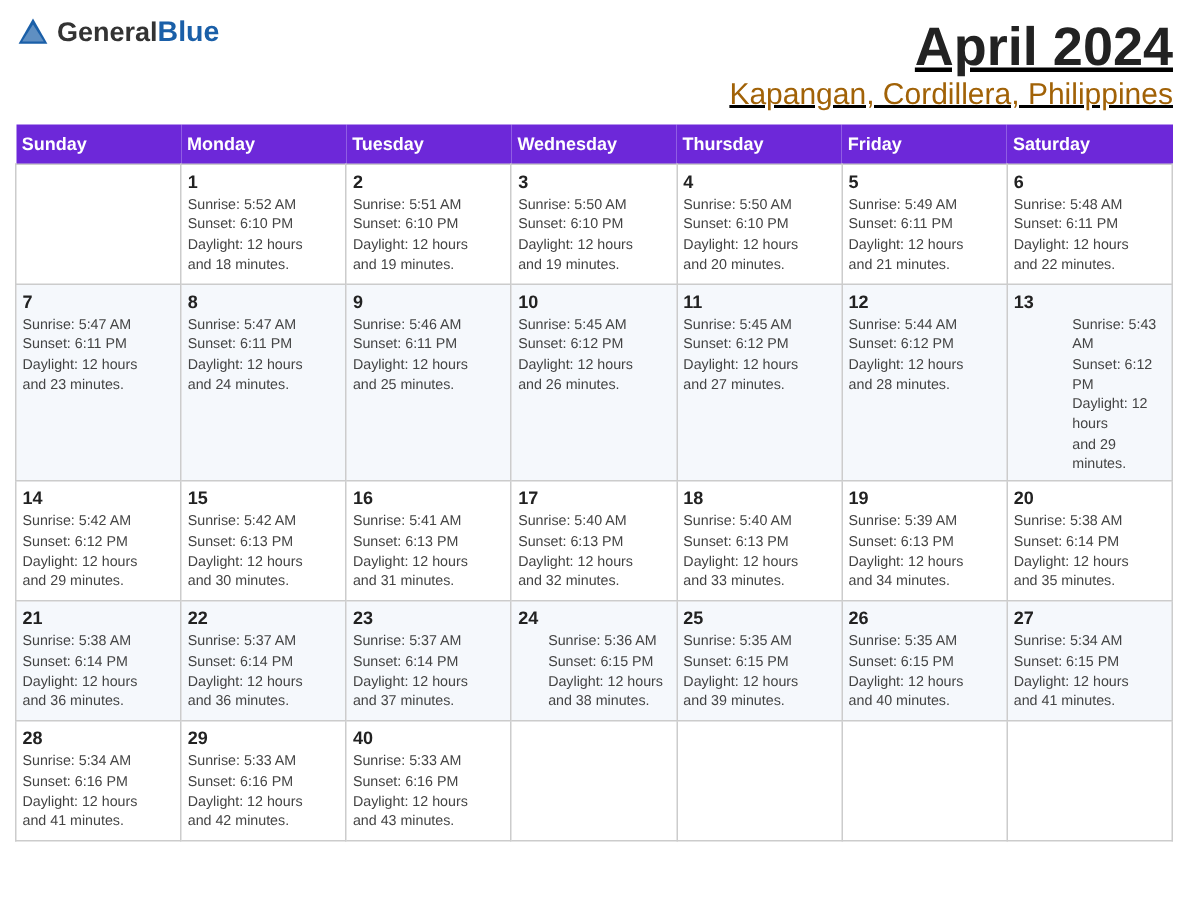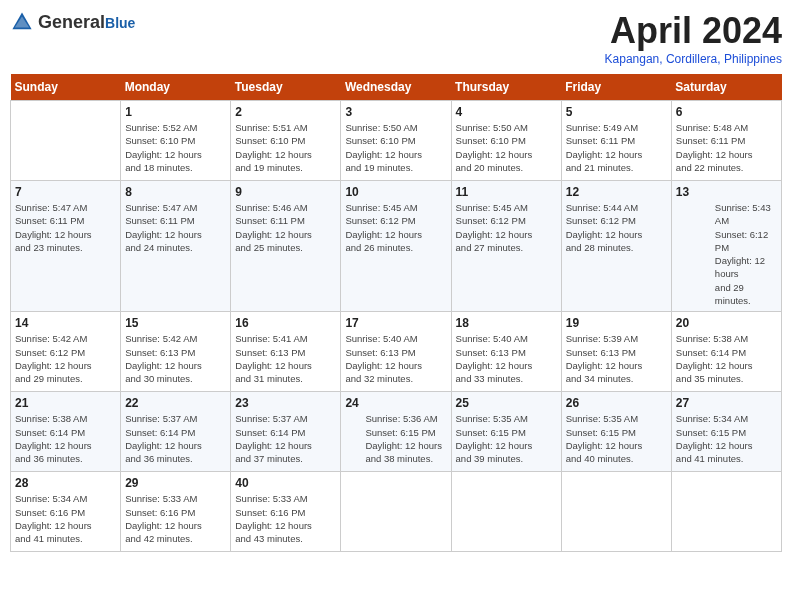--- a/index.html
+++ b/index.html
@@ -20,39 +20,40 @@
       display: flex;
       align-items: center;
       gap: 4px;
     }
     .logo-text-general {
       font-size: 18px;
       font-weight: bold;
       color: #333;
     }
     .logo-text-blue {
-      font-size: 14px;
+      font-size: 19px;
       font-weight: bold;
       color: #1a5fa8;
     }
     .logo-icon {
       width: 24px;
       height: 24px;
     }
     .title-section {
       text-align: right;
+      text-decoration: underline;
     }
     .month-title {
       font-size: 36px;
       font-weight: bold;
       color: #222;
     }
     .location-title {
-      font-size: 12px;
-      color: #1d4ed8;
+      font-size: 20px;
+      color: #a16207;
     }
     .calendar-table {
       width: 100%;
       border-collapse: collapse;
       font-size: 10.5px;
     }
     .calendar-table th {
       background-color: #2a6db5;
       color: #fff;
       padding: 6px 4px;
@@ -81,21 +82,21 @@
     .empty-cell {
       background: #f9f9f9;
     }
     tr:nth-child(even) td {
       background-color: #f5f8fc;
     }
     tr:nth-child(odd) td {
       background-color: #fff;
     }
     .calendar-table thead tr th {
-      background-color: #c2410c;
+      background-color: #6d28d9;
     }
   </style>
 </head>
 <body>
 
 <div class="header-section">
   <div class="logo">
     <svg class="logo-icon" viewBox="0 0 30 30">
       <polygon points="15,3 27,24 3,24" fill="#1a5fa8"></polygon>
       <polygon points="15,8 24,22 6,22" fill="#fff" opacity="0.3"></polygon>

